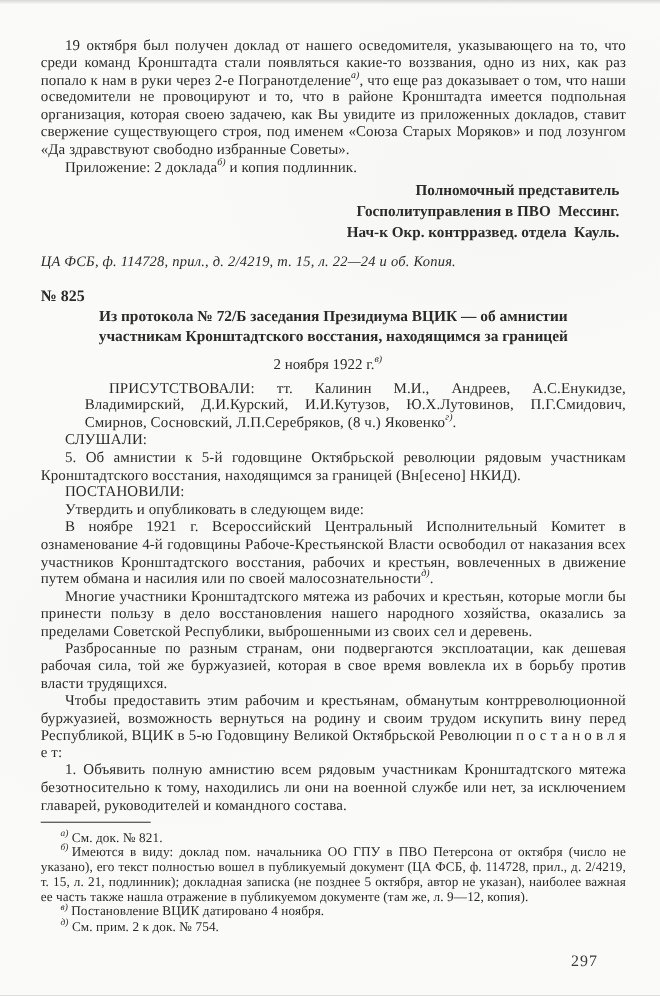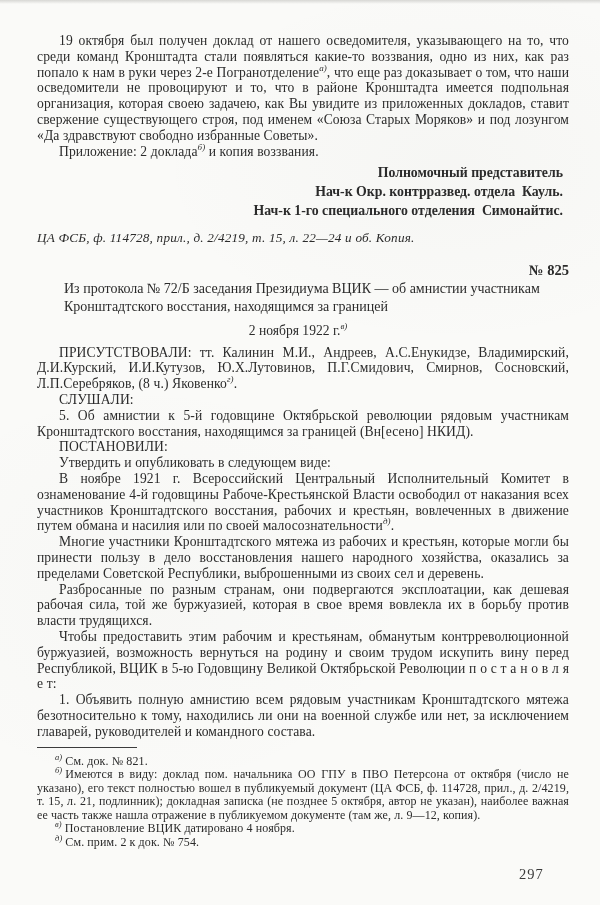--- a/index.html
+++ b/index.html
@@ -48,41 +48,41 @@
   }
   .archive{
     margin-top:10px;
     font-size:13.2px;
     line-height:15px;
     letter-spacing:0.2px;
     font-style:italic;
   }
   .doc-number{
     margin:17px 0 1px 0;
-    text-align:right;
+    text-align:left;
     font-size:14.5px;
     font-weight:bold;
     line-height:17px;
   }
   .doc-title{
     margin:0 auto;
     max-width:478px;
-    text-align:left;
+    text-align:center;
     font-size:14px;
-    font-weight:normal;
+    font-weight:bold;
     line-height:17.2px;
   }
   .doc-date{
     margin-top:8px;
     text-align:center;
     font-size:13.6px;
     line-height:15.8px;
     padding-right:10px;
   }
-  .first-after-date{margin-top:6px;}
+  .first-after-date{margin-top:6px;margin-left:40px;}
   .footnotes{margin-top:7px;}
   .fn-rule{
     width:100px;height:0;
     border-top:1.4px solid #3c3c3c;
     margin:0 0 7px 0;
   }
   .fn{
     font-size:12px;
     line-height:13.6px;
     text-align:justify;
@@ -108,26 +108,26 @@
 <body>
 
 <div class="page">
   <div class="scan-edge-top"></div>
 
   <main class="content">
 
     <section>
       <p class="body-par"><span>19 октября был получен доклад от нашего осведомителя, указывающего на то, что среди команд Кронштадта стали появляться какие-то воззвания, одно из них, как раз попало к нам в руки через 2-е Погранотделение</span><sup class="fn-ref">а)</sup><span>, что еще раз доказывает о том, что наши осведомители не провоцируют и то, что в районе Кронштадта имеется подпольная организация, которая своею задачею, как Вы увидите из приложенных докладов, ставит свержение существующего строя, под именем «Союза Старых Моряков» и под лозунгом «Да здравствуют свободно избранные Советы».</span></p>
 
-      <p class="body-par"><span>Приложение: 2 доклада</span><sup class="fn-ref">б)</sup><span> и копия воззвания.</span></p>
+      <p class="body-par"><span>Приложение: 2 доклада</span><sup class="fn-ref">б)</sup><span> и копия подлинник.</span></p>
 
       <div class="signature">
         <div>Полномочный представитель</div>
+        <div>Госполитуправления в ПВО&nbsp;&nbsp;Мессинг.</div>
         <div>Нач-к Окр. контрразвед. отдела&nbsp;&nbsp;Кауль.</div>
-        <div>Нач-к 1-го специального отделения&nbsp;&nbsp;Симонайтис.</div>
       </div>
 
       <p class="archive">ЦА ФСБ, ф. 114728, прил., д. 2/4219, т. 15, л. 22—24 и об. Копия.</p>
     </section>
 
     <section>
       <h2 class="doc-number">№ 825</h2>
       <h3 class="doc-title">Из протокола № 72/Б заседания Президиума ВЦИК — об амнистии участникам Кронштадтского восстания, находящимся за границей</h3>
 
       <p class="doc-date"><span>2 ноября 1922 г.</span><sup class="fn-ref">в)</sup></p>

